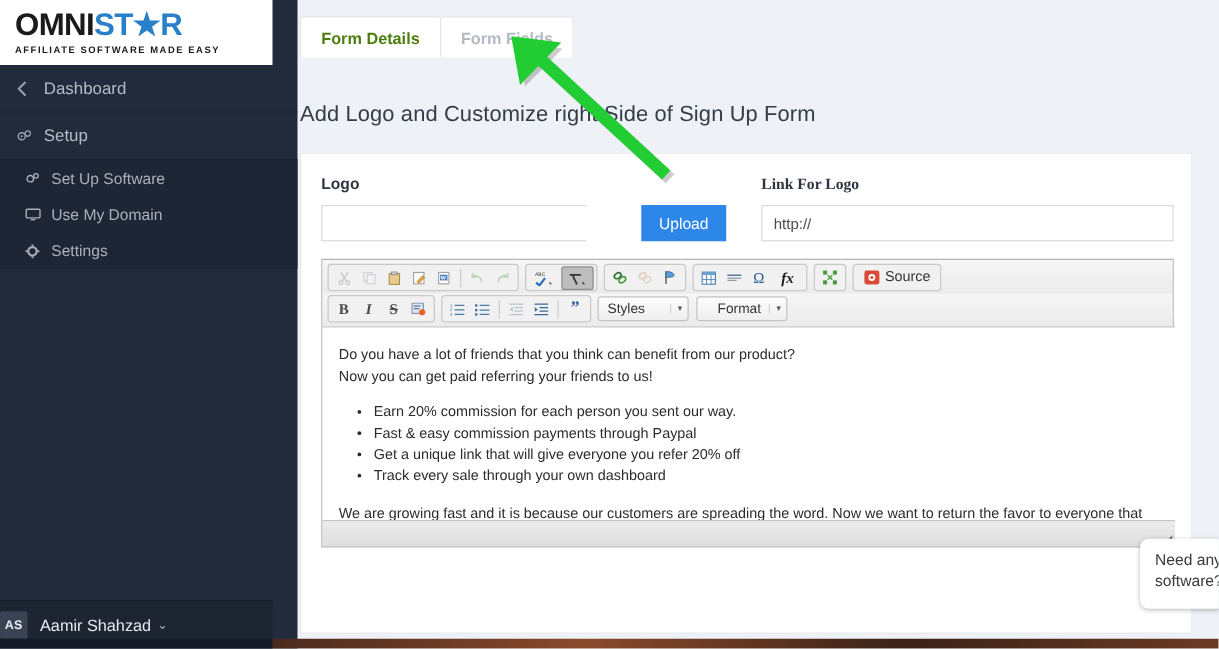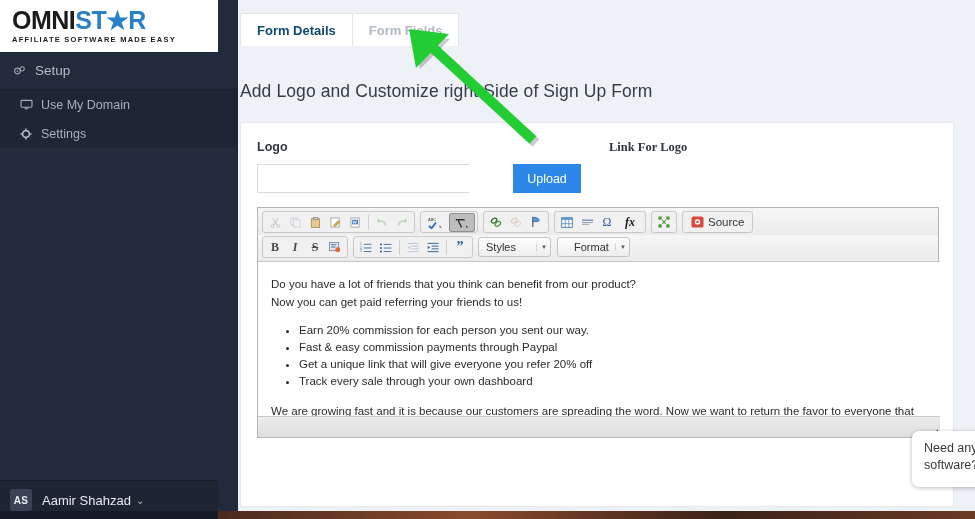--- a/index.html
+++ b/index.html
@@ -43,38 +43,38 @@
     color: #9aa2ae; font-size: 12px;
   }
   .nav-sub {
     background: #1e2635; height: 29px; padding-left: 20px; font-size: 12.5px; color: #a9b0ba;
     border-bottom: none;
   }
   .nav-sub .nav-ico { width: 21px; font-size: 11px; }
 
   #user-bar {
     position: absolute; bottom: 0; left: 0; width: 218px; height: 39px;
-    background: #1d2533; display: flex; align-items: center; padding-left: 10px;
+    background: #1d2533; display: flex; align-items: center; padding-left: 0;
     border-top: 1px solid #161d29;
   }
   .avatar-sq {
     width: 22px; height: 22px; background: #3a4354; color: #e8ebef;
     font-size: 10px; font-weight: bold; display: flex; align-items: center;
     justify-content: center; border-radius: 2px; letter-spacing: 0.3px;
   }
   .user-name { color: #e6e9ee; font-size: 13px; margin-left: 10px; }
   .user-caret { color: #aeb5bf; font-size: 10px; margin-left: 5px; }
 
   
   #main { position: absolute; left: 218px; top: 0; width: 757px; height: 519px; }
 
   #tabs { position: absolute; left: 22px; top: 13px; display: flex; }
   .tab {
     height: 33px; padding: 0 16px; display: flex; align-items: center;
-    background: #ffffff; font-size: 13px; font-weight: bold; color: #0c4a6e;
+    background: #ffffff; font-size: 13px; font-weight: bold; color: #4d7c0f;
     border: 1px solid #e1e5ea; border-bottom: none; cursor: pointer;
     border-radius: 2px 2px 0 0;
   }
   .tab.inactive { color: #b3bac3; border-left: none; }
 
   #page-title {
     position: absolute; left: 22px; top: 81px; font-size: 17.5px; color: #333c48;
     letter-spacing: 0.1px; white-space: nowrap;
   }
 
@@ -194,32 +194,49 @@
 <body>
 
 <div id="app">
 
   <div id="sidebar">
     <div id="logo-area">
       <div class="logo-main"><span class="logo-omni">OMNI</span><span class="logo-s">S</span><span class="logo-t">T</span><span class="logo-star">★</span><span class="logo-ar">R</span></div>
       <div class="logo-sub">AFFILIATE SOFTWARE MADE EASY</div>
     </div>
 
+    <div class="nav-item">
+      <span class="nav-ico">
+        <svg width="8" height="12" viewBox="0 0 8 12">
+            <path d="M7 1 L2 6 L7 11" stroke="#9aa2ae" stroke-width="1.6" fill="none" stroke-linecap="round"></path>
+          </svg>
+      </span>
+      <span>Dashboard</span>
+    </div>
 
     <div class="nav-item">
       <span class="nav-ico">
         <svg width="14" height="12" viewBox="0 0 16 14">
             <circle cx="5" cy="7" r="3.3" fill="none" stroke="#9aa2ae" stroke-width="1.3"></circle>
             <circle cx="10.5" cy="4.5" r="2.5" fill="none" stroke="#9aa2ae" stroke-width="1.2"></circle>
             <circle cx="5" cy="7" r="1" fill="#9aa2ae"></circle>
           </svg>
       </span>
       <span>Setup</span>
     </div>
 
+    <div class="nav-item nav-sub">
+      <span class="nav-ico">
+        <svg width="13" height="11" viewBox="0 0 14 12">
+            <circle cx="4.5" cy="6.5" r="2.8" fill="none" stroke="#a9b0ba" stroke-width="1.2"></circle>
+            <circle cx="9.5" cy="4" r="2" fill="none" stroke="#a9b0ba" stroke-width="1.1"></circle>
+          </svg>
+      </span>
+      <span>Set Up Software</span>
+    </div>
 
     <div class="nav-item nav-sub">
       <span class="nav-ico">
         <svg width="13" height="11" viewBox="0 0 14 12">
             <rect x="1" y="1.5" width="12" height="7.5" rx="1" fill="none" stroke="#a9b0ba" stroke-width="1.2"></rect>
             <rect x="5" y="10" width="4" height="1.2" fill="#a9b0ba"></rect>
           </svg>
       </span>
       <span>Use My Domain</span>
     </div>
@@ -259,20 +276,21 @@
     <div id="card">
 
       <div class="field-label" id="logo-label">Logo</div>
       <div class="field-label" id="link-label">Link For Logo</div>
 
       <div id="logo-row">
         <input id="logo-input" type="text" value="" style="">
         <button id="upload-btn">Upload</button>
       </div>
 
+      <input id="link-input" type="text" value="http://" style="">
 
       <div id="editor">
 
         <div class="tb-row">
           <div class="tb-group">
             <div class="tb-btn dim">
               <svg width="11" height="11" viewBox="0 0 12 12">
                   <path d="M3 1 L8 9 M9 1 L4 9" stroke="#8a8a7a" stroke-width="1.1" fill="none"></path>
                   <circle cx="3" cy="10" r="1.6" fill="none" stroke="#8a8a7a" stroke-width="1"></circle>
                   <circle cx="9" cy="10" r="1.6" fill="none" stroke="#8a8a7a" stroke-width="1"></circle>

